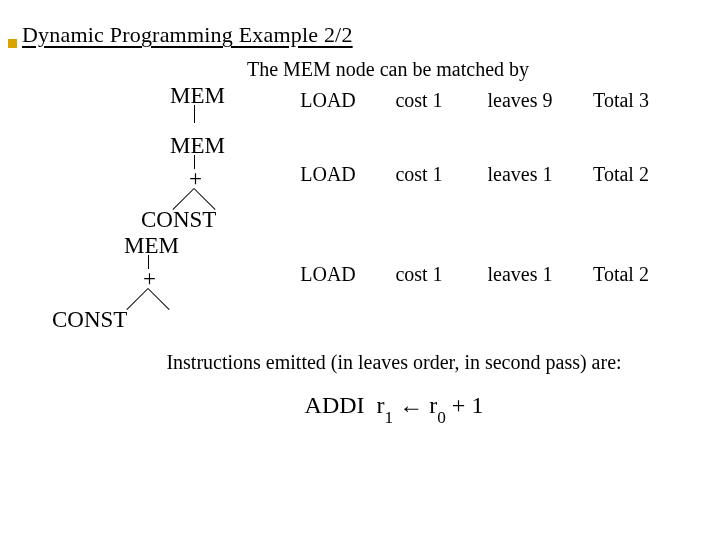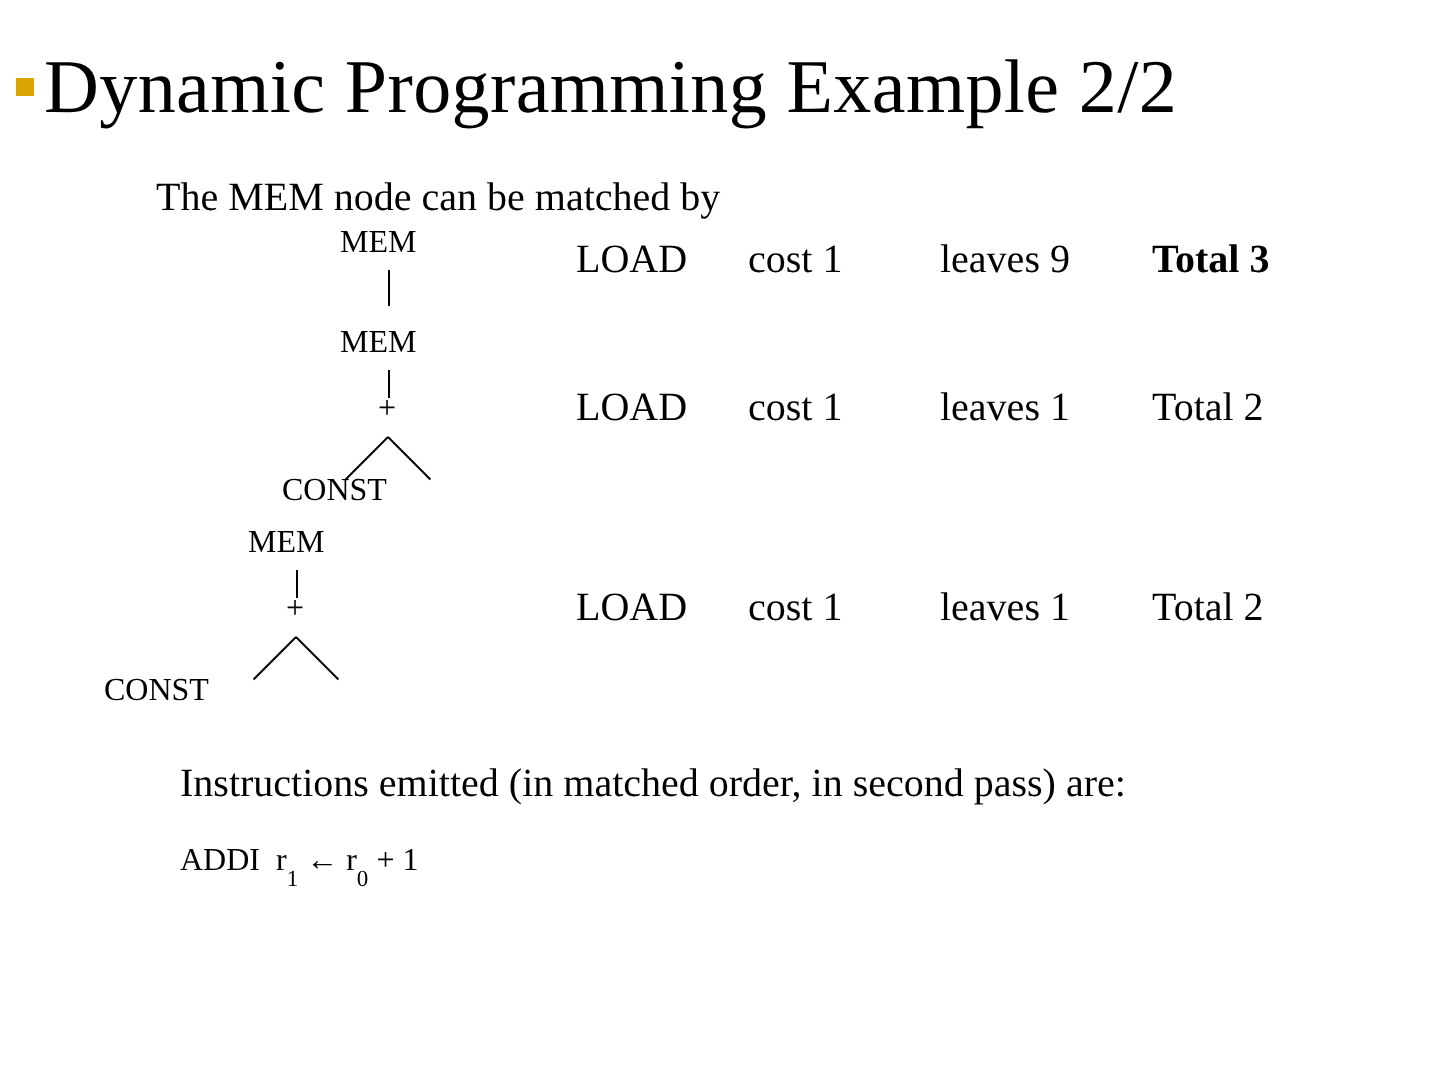--- a/index.html
+++ b/index.html
@@ -12,37 +12,39 @@
     color: #000;
   }
   .slide {
     width: 720px;
     height: 540px;
     position: relative;
     box-sizing: border-box;
     padding: 18px 22px 0 22px;
   }
   .title {
-    font-size: 38px;
+    font-size: 22px;
     font-weight: 400;
+    text-decoration: underline;
     text-underline-offset: 4px;
     letter-spacing: 0.2px;
     margin-top: 4px;
   }
   .bullet-marker {
     position: absolute;
     left: 8px;
     top: 39px;
     width: 9px;
     height: 9px;
     background: #d9a300;
   }
   .body {
     position: relative;
-    margin-top: 22px;
+    margin-top: 10px;
+    text-align: center;
   }
   .intro {
     font-size: 20px;
     margin-left: 56px;
   }
   .rows {
     margin-top: 2px;
   }
   .row {
     display: grid;
@@ -53,40 +55,40 @@
   }
   .row .cell {
     white-space: nowrap;
   }
   .tree-cell {
     position: relative;
     height: 70px;
   }
   .tree-label {
     position: absolute;
-    font-size: 16px;
+    font-size: 23px;
   }
   .stem-v {
     position: absolute;
     background: #000;
     width: 1px;
   }
   .branch {
     position: absolute;
     background: #000;
     height: 1px;
     transform-origin: left center;
   }
   .emitted {
     font-size: 20px;
     margin-left: 68px;
     margin-top: 18px;
   }
   .instr {
-    font-size: 16px;
+    font-size: 24px;
     margin-left: 68px;
     margin-top: 18px;
   }
   .sub {
     font-size: 0.72em;
     vertical-align: sub;
     position: relative;
     top: 4px;
   }
 </style>
@@ -103,21 +105,21 @@
     <div class="rows">
 
       <div class="row" style="height:50px;">
         <div class="tree-cell" style="height:50px;">
           <span class="tree-label" style="left:148px; top:0;">MEM</span>
           <div class="stem-v" style="left:172px; top:22px; height:18px;"></div>
         </div>
         <div class="cell" style="padding-top:6px;">LOAD</div>
         <div class="cell" style="padding-top:6px;">cost 1</div>
         <div class="cell" style="padding-top:6px;">leaves 9</div>
-        <div class="cell" style="padding-top:6px;font-weight:bold;">Total 3</div>
+        <div class="cell" style="padding-top:6px;">Total 3</div>
       </div>
 
       <div class="row" style="height:100px;">
         <div class="tree-cell" style="height:100px;">
           <span class="tree-label" style="left:148px; top:0;">MEM</span>
           <div class="stem-v" style="left:172px; top:22px; height:14px;"></div>
           <span class="tree-label" style="left:167px; top:33px;">+</span>
           <div class="branch" style="left:172px; top:55px; width:30px; transform: rotate(135deg);"></div>
           <div class="branch" style="left:172px; top:55px; width:30px; transform: rotate(45deg);"></div>
           <span class="tree-label" style="left:119px; top:74px;">CONST</span>
@@ -138,21 +140,21 @@
           <span class="tree-label" style="left:30px; top:74px;">CONST</span>
         </div>
         <div class="cell" style="padding-top:30px;">LOAD</div>
         <div class="cell" style="padding-top:30px;">cost 1</div>
         <div class="cell" style="padding-top:30px;">leaves 1</div>
         <div class="cell" style="padding-top:30px;">Total 2</div>
       </div>
 
     </div>
 
-    <div class="emitted">Instructions emitted (in matched order, in second pass) are:</div>
+    <div class="emitted">Instructions emitted (in leaves order, in second pass) are:</div>
 
     <div class="instr">
       <span>ADDI</span>&nbsp;&nbsp;<span>r</span><span class="sub">1</span>
       <span>←</span>
       <span>r</span><span class="sub">0</span><span> + 1</span>
     </div>
 
 
   </div>
 </div>

